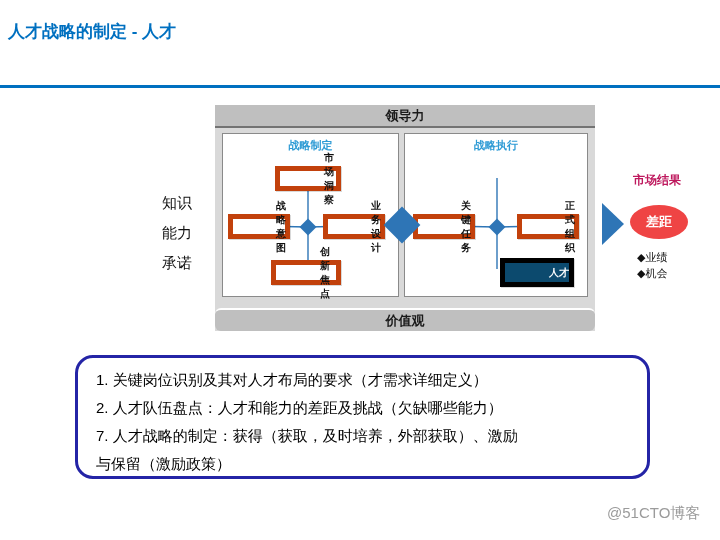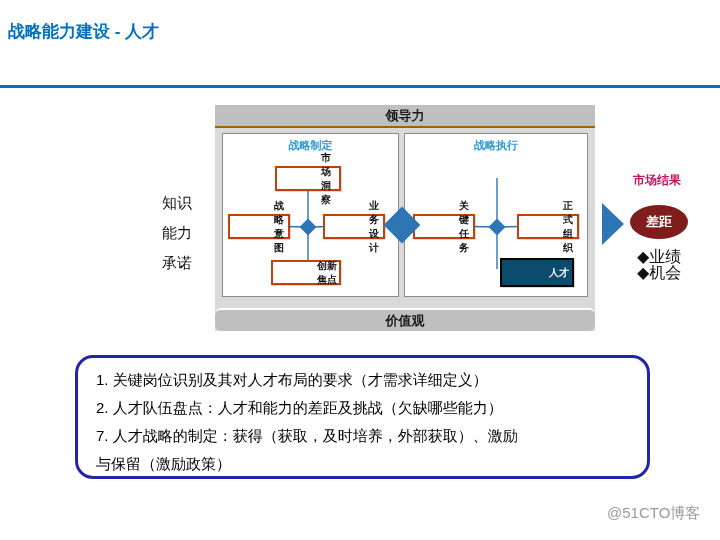--- a/index.html
+++ b/index.html
@@ -15,56 +15,56 @@
   .divider { left:0; top:85px; width:720px; height:3px; background:#0070C0; }
 
   
   .side-labels { left:162px; top:188px; font-size:15px; color:#111; line-height:30px; }
 
   
   .framework { left:215px; top:105px; width:380px; height:226px; background:#D9D9D9; }
   .bar { position:absolute; left:0; width:100%; height:23px; background:#BFBFBF;
          display:flex; align-items:center; justify-content:center;
          font-size:13px; font-weight:bold; color:#1a1a1a; }
-  .bar-top { top:0; border-bottom:2px solid #a16207; }
+  .bar-top { top:0; border-bottom:2px solid #737373; }
   .bar-bottom { bottom:0; border-top:2px solid #ffffff;border-radius:6px; }
 
   .panel { position:absolute; top:28px; height:164px; background:#ffffff; border:1px solid #8a8a8a; }
   .panel-left { left:7px; width:177px; }
   .panel-right { left:189px; width:184px; }
   .panel-title { position:absolute; top:4px; left:0; width:100%; text-align:center;
                  font-size:11px; font-weight:bold; color:#2E9BD5; }
   .net { position:absolute; left:0; top:0; }
-  .nbox { position:absolute; height:25px; background:#fff; border:2px solid #c2410c;
+  .nbox { position:absolute; height:25px; background:#fff; border:5px solid #c2410c;
           display:flex; align-items:center; justify-content:center;
           font-size:10px; font-weight:bold; color:#111; box-shadow:1px 1px 0 rgba(0,0,0,0.15);padding-left:44px; }
   .nbox-dark { background:#0c4a6e; color:#fff; border-color:#000;margin-left:40px; }
   .mini-diamond { position:absolute; width:12px; height:12px; background:#2E75B6; transform:rotate(45deg); }
   .big-diamond { left:389px; top:212px; width:26px; height:26px; background:#2E75B6; transform:rotate(45deg); }
 
   
   .result-arrow { left:602px; top:203px; width:0; height:0;
                   border-left:22px solid #2E75B6; border-top:21px solid transparent; border-bottom:21px solid transparent; }
   .result-title { left:633px; top:172px; font-size:12px; color:#be185d; font-weight:bold; }
-  .gap-ellipse { left:630px; top:205px; width:58px; height:34px; background:#7f1d1d; border-radius:50%;
+  .gap-ellipse { left:630px; top:205px; width:58px; height:34px; background:#ef4444; border-radius:50%;
                  display:flex; align-items:center; justify-content:center;
                  color:#fff; font-size:13px; font-weight:bold; }
-  .result-bullets { left:637px; top:249px; font-size:16px; color:#111; line-height:16px; }
+  .result-bullets { left:637px; top:249px; font-size:11px; color:#111; line-height:16px; }
 
   
   .notes-box { left:75px; top:355px; width:575px; height:124px; background:#fff;
                border:3px solid #2424A6; border-radius:18px; padding:8px 2px 0 18px; }
   .notes-box div { font-size:15px; color:#000; line-height:28px; white-space:nowrap; }
 
   .watermark { left:607px; top:504px; font-size:15px; color:#9B9B9B; }
 </style>
 </head>
 <body>
 
-<div class="abs slide-title">战略能力建设 - 人才</div>
+<div class="abs slide-title">人才战略的制定 - 人才</div>
 <div class="abs divider"></div>
 
 <div class="abs side-labels">
   <div>知识</div>
   <div>能力</div>
   <div>承诺</div>
 </div>
 
 <div class="abs framework">
   <div class="bar bar-top">领导力</div>

